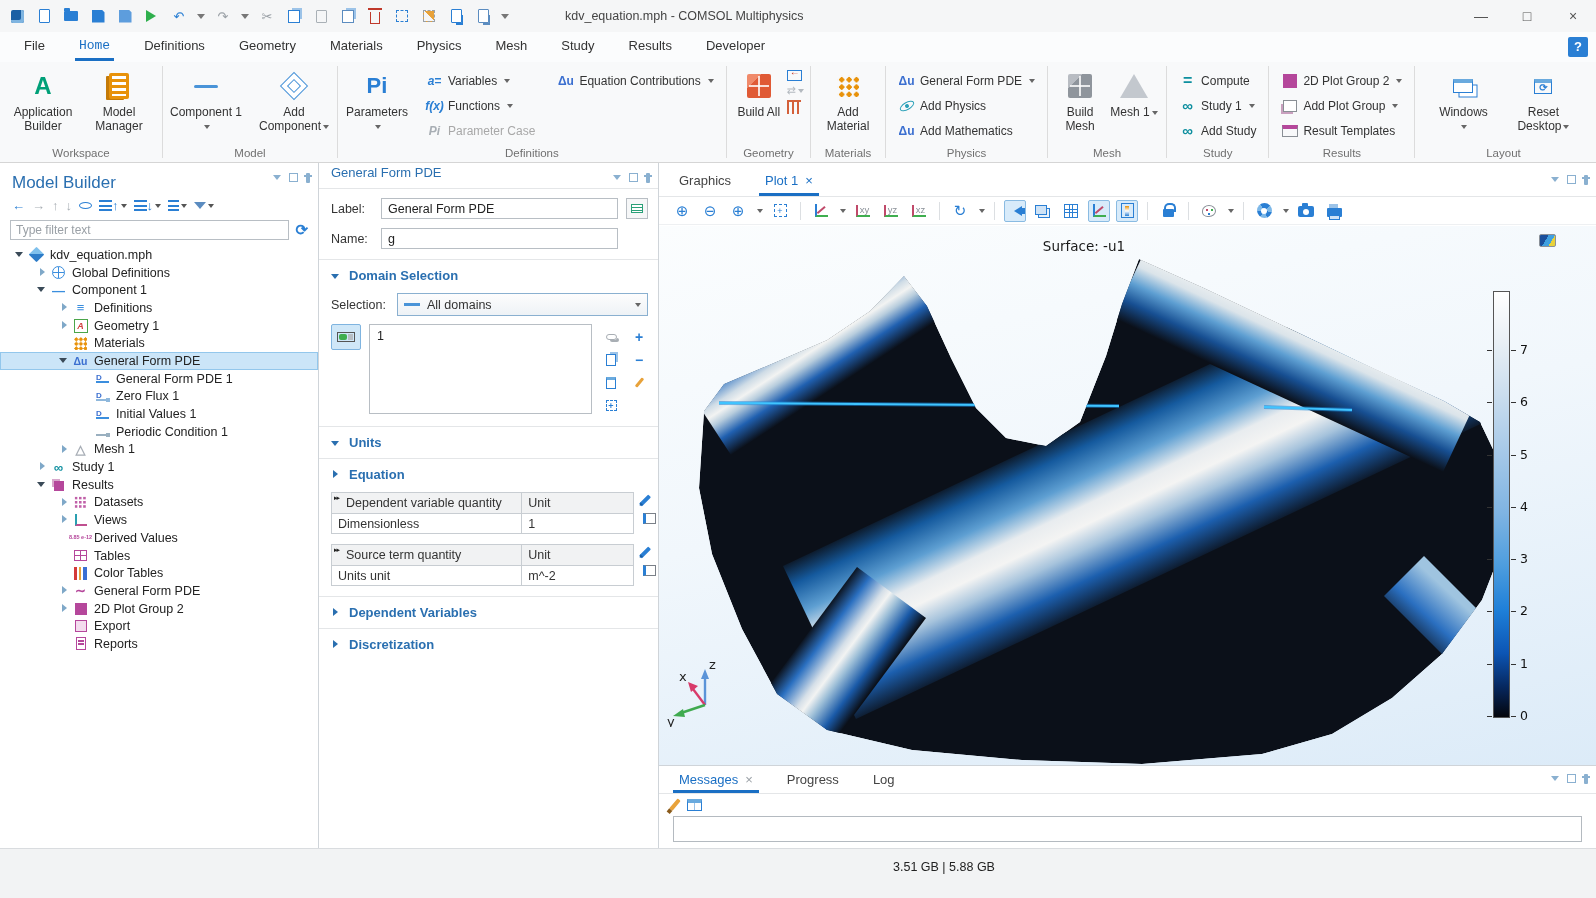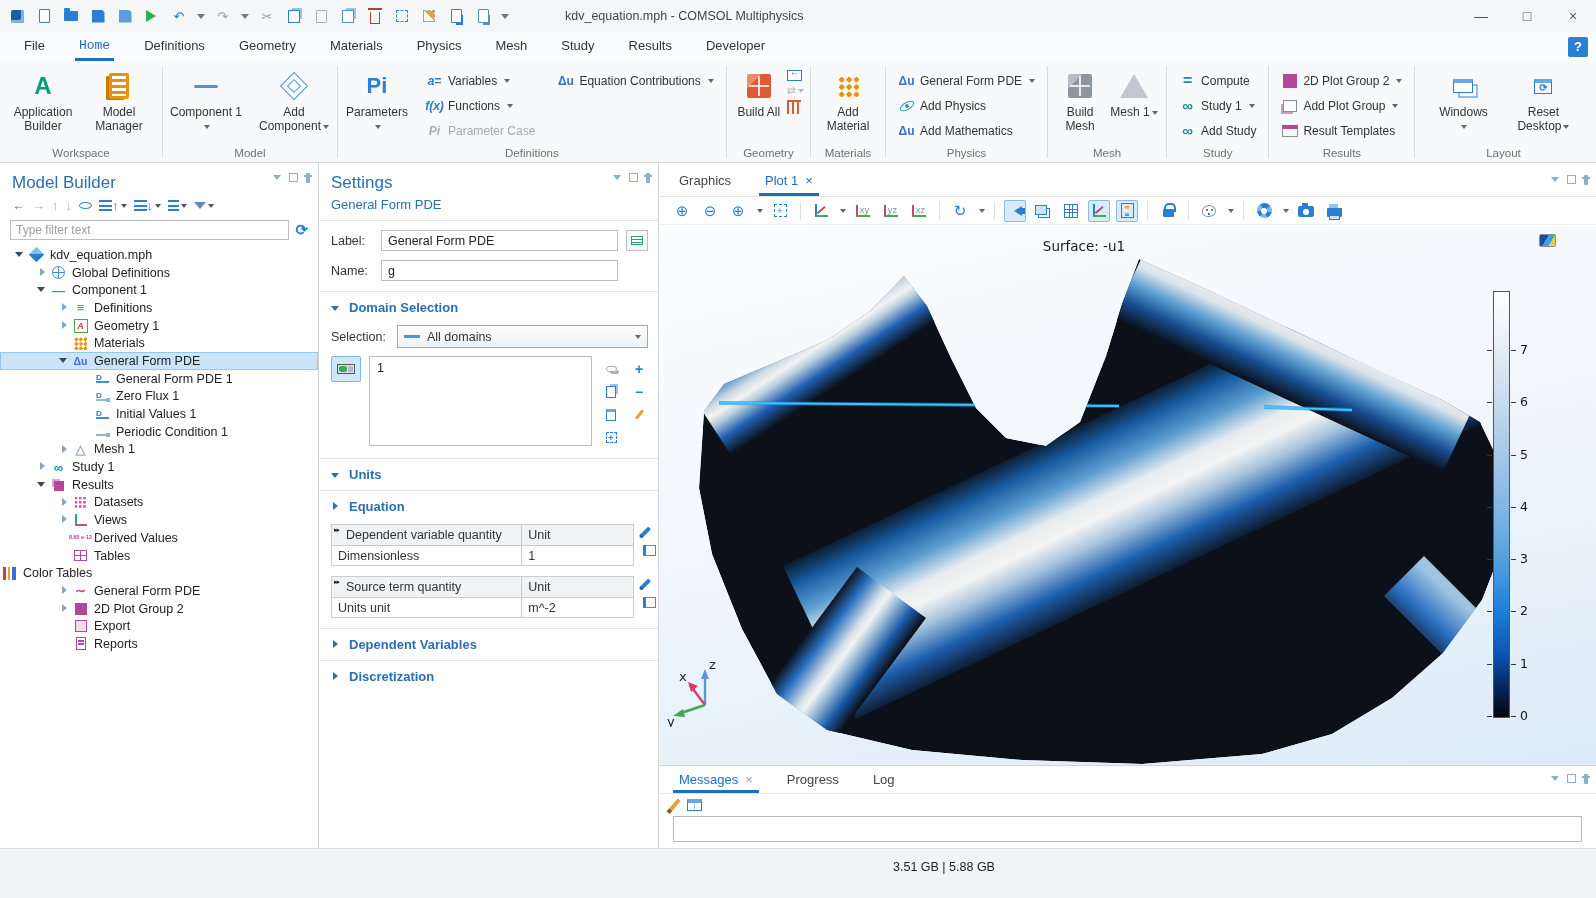--- a/index.html
+++ b/index.html
@@ -666,21 +666,21 @@
               <span class="ic-derived">8.85 e-12</span>
             </span>
             <span>Derived Values</span>
           </div>
         <div class="trow" style="padding-left:71px">
             <span class="ti">
               <span class="ic-tables"></span>
             </span>
             <span>Tables</span>
           </div>
-        <div class="trow" style="">
+        <div class="trow" style="padding-left:71px">
             <span class="ti">
               <span class="ic-ctables"></span>
             </span>
             <span>Color Tables</span>
           </div>
         <div class="trow" style="padding-left:58px">
             <span class="tw col"></span>
             <span class="ti ic-wave">∼</span>
             <span>General Form PDE</span>
           </div>
@@ -700,21 +700,20 @@
         <div class="trow" style="padding-left:71px">
             <span class="ti">
               <span class="ic-reports"></span>
             </span>
             <span>Reports</span>
           </div>
       </div>
     </div>
 
     <div id="settings">
-      <div class="panel-title">Settings</div>
       <div class="panel-head-icons">
           <span class="ph-caret"></span>
           <span class="ph-box"></span>
           <span class="ph-pin"></span>
         </div>
       <div class="sub-title">General Form PDE</div>
 
       <div class="field-row">
         <label>Label:</label>
         <input type="text" value="General Form PDE" style="">

